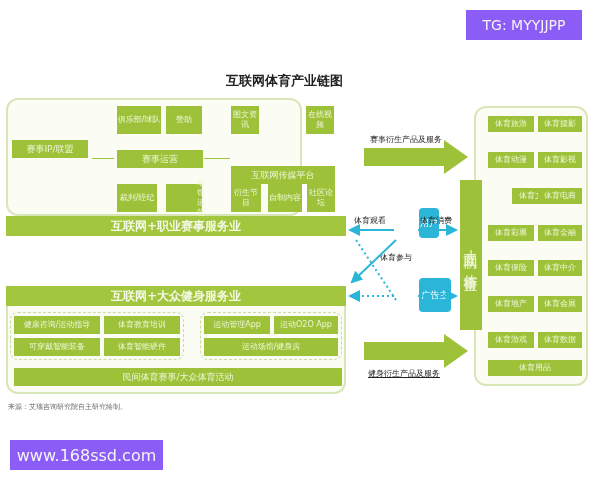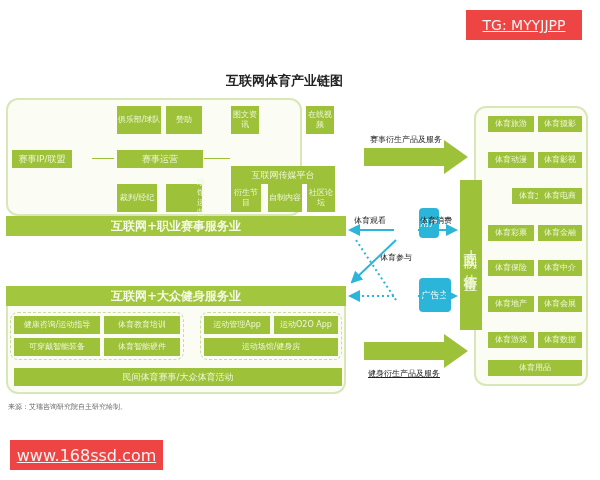--- a/index.html
+++ b/index.html
@@ -3,38 +3,38 @@
 <meta charset="utf-8">
 <style>
   * { box-sizing: border-box; margin: 0; padding: 0; }
   body { width: 600px; height: 480px; background: #ffffff; position: relative; overflow: hidden;
          font-family: "DejaVu Sans", "Liberation Sans", sans-serif; }
   .abs { position: absolute; }
   .g { background: #9dc23a; color: #eef6d6; display: flex; align-items: center; justify-content: center;
        text-align: center; font-size: 8px; line-height: 10px; }
   .panel { border: 2px solid #d9e6b8; border-radius: 12px; background: #fbfdf5; }
   .bar { background: #a3c63f; color: #f3f9e3; font-size: 12px; display: flex; align-items: center; justify-content: center; font-weight: bold; }
-  .wm { background: #ef4444; color: #f4f4f4; display: flex; align-items: center; justify-content: center; text-decoration: underline; }
+  .wm { background: #8b5cf6; color: #f4f4f4; display: flex; align-items: center; justify-content: center; }
   .title { font-size: 13px; font-weight: bold; color: #222; }
   .lbl { font-size: 8px; color: #222; white-space: nowrap; }
   .dash { border: 1.5px dashed #c9dba0; border-radius: 8px; }
   .user { background: #2bb5d8; color: #fff; font-size: 9px; border-radius: 4px; display: flex; align-items: center; justify-content: center; text-align: right; line-height: 11px; margin-left: 23px; }
   .vert { writing-mode: vertical-rl; text-orientation: upright; font-size: 14px; letter-spacing: 1px; }
   .src { font-size: 7px; color: #666; }
 </style>
 </head>
 <body>
 
 <div class="abs wm" style="left:466px;top:10px;width:116px;height:30px;font-size:14px;">TG: MYYJJPP</div>
 
 <div class="abs title" style="left:226px;top:72px;">互联网体育产业链图</div>
 
 <div class="abs panel" style="left:6px;top:98px;width:296px;height:118px;"></div>
 
-<div class="abs g" style="left:12px;top:150px;width:60px;height:18px;font-size:9px;">赛事IP/联盟</div>
+<div class="abs g" style="left:12px;top:140px;width:76px;height:18px;font-size:9px;">赛事IP/联盟</div>
 <div class="abs" style="left:92px;top:158px;width:22px;height:1px;background:#9dc23a;"></div>
 
 <div class="abs g" style="left:117px;top:106px;width:44px;height:28px;">俱乐部/球队</div>
 <div class="abs g" style="left:166px;top:106px;width:36px;height:28px;">赞助</div>
 <div class="abs g" style="left:117px;top:150px;width:86px;height:18px;font-size:9px;">赛事运营</div>
 <div class="abs g" style="left:117px;top:184px;width:40px;height:28px;">裁判/经纪</div>
 <div class="abs g" style="left:166px;top:184px;width:36px;height:28px;padding-left:34px;">场馆运营</div>
 
 <div class="abs" style="left:204px;top:158px;width:26px;height:1px;background:#9dc23a;"></div>
 

